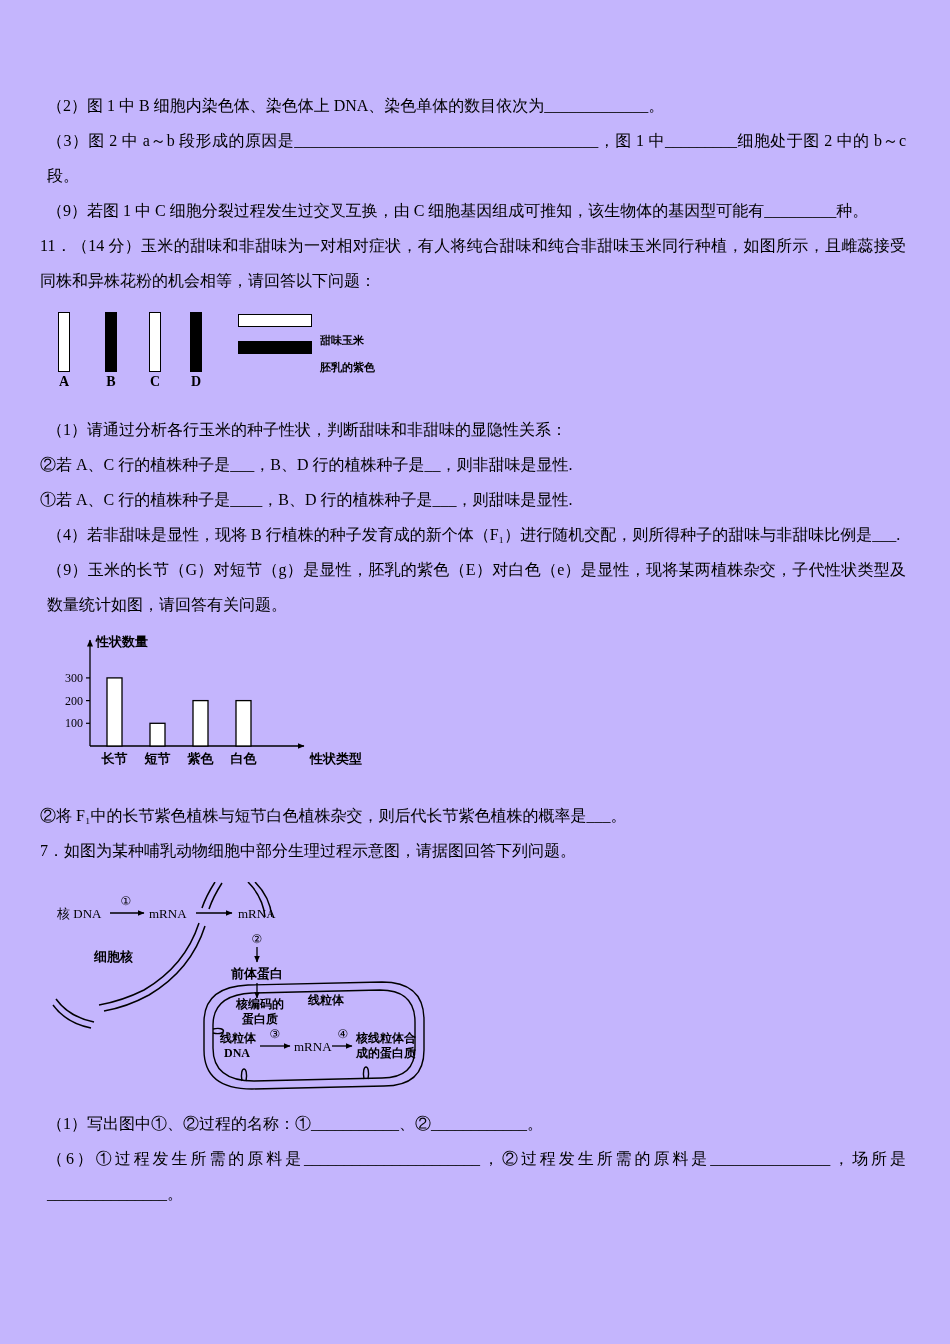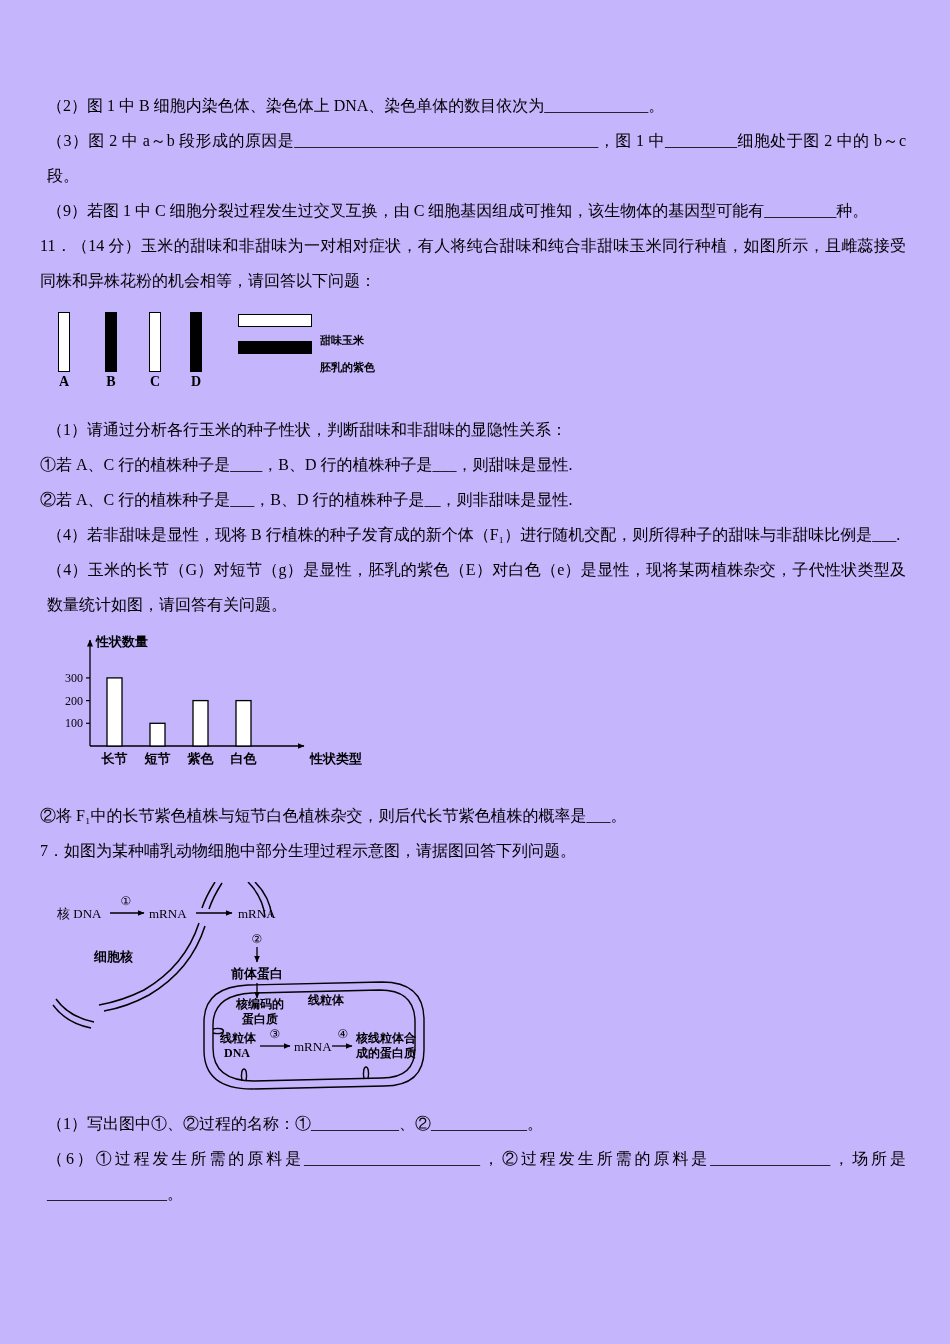--- a/index.html
+++ b/index.html
@@ -57,24 +57,24 @@
       <div class="corn-label" style="left:93px">C</div>
       <div class="corn-bar black" style="left:140px"></div>
       <div class="corn-label" style="left:134px">D</div>
       <div class="legend-swatch white" style="left:188px; top:4px"></div>
       <div class="legend-label" style="left:270px; top:2px">甜味玉米</div>
       <div class="legend-swatch black" style="left:188px; top:31px"></div>
       <div class="legend-label" style="left:270px; top:29px">胚乳的紫色</div>
     </div>
 
   <p class="line indent">（1）请通过分析各行玉米的种子性状，判断甜味和非甜味的显隐性关系：</p>
+  <p class="line">②若 A、C 行的植株种子是___，B、D 行的植株种子是__，则非甜味是显性.</p>
   <p class="line">①若 A、C 行的植株种子是____，B、D 行的植株种子是___，则甜味是显性.</p>
-  <p class="line">②若 A、C 行的植株种子是___，B、D 行的植株种子是__，则非甜味是显性.</p>
   <p class="line indent">（4）若非甜味是显性，现将 B 行植株的种子发育成的新个体（F₁）进行随机交配，则所得种子的甜味与非甜味比例是___.</p>
-  <p class="line indent">（4）玉米的长节（G）对短节（g）是显性，胚乳的紫色（E）对白色（e）是显性，现将某两植株杂交，子代性状类型及数量统计如图，请回答有关问题。</p>
+  <p class="line indent">（9）玉米的长节（G）对短节（g）是显性，胚乳的紫色（E）对白色（e）是显性，现将某两植株杂交，子代性状类型及数量统计如图，请回答有关问题。</p>
 
   <svg id="trait-chart" width="360" height="150" viewBox="0 0 360 150">
       <defs>
         <marker id="carw" markerWidth="9" markerHeight="8" refX="6.5" refY="3" orient="auto" markerUnits="userSpaceOnUse">
           <path d="M0,0 L7,3 L0,6 Z" fill="#000"></path>
         </marker>
       </defs>
       <line x1="40" y1="116" x2="40" y2="10" stroke="#000" stroke-width="1.3" marker-end="url(#carw)"></line>
       <line x1="40" y1="116" x2="254" y2="116" stroke="#000" stroke-width="1.3" marker-end="url(#carw)"></line>
       <text x="46" y="16" class="clb">性状数量</text>

